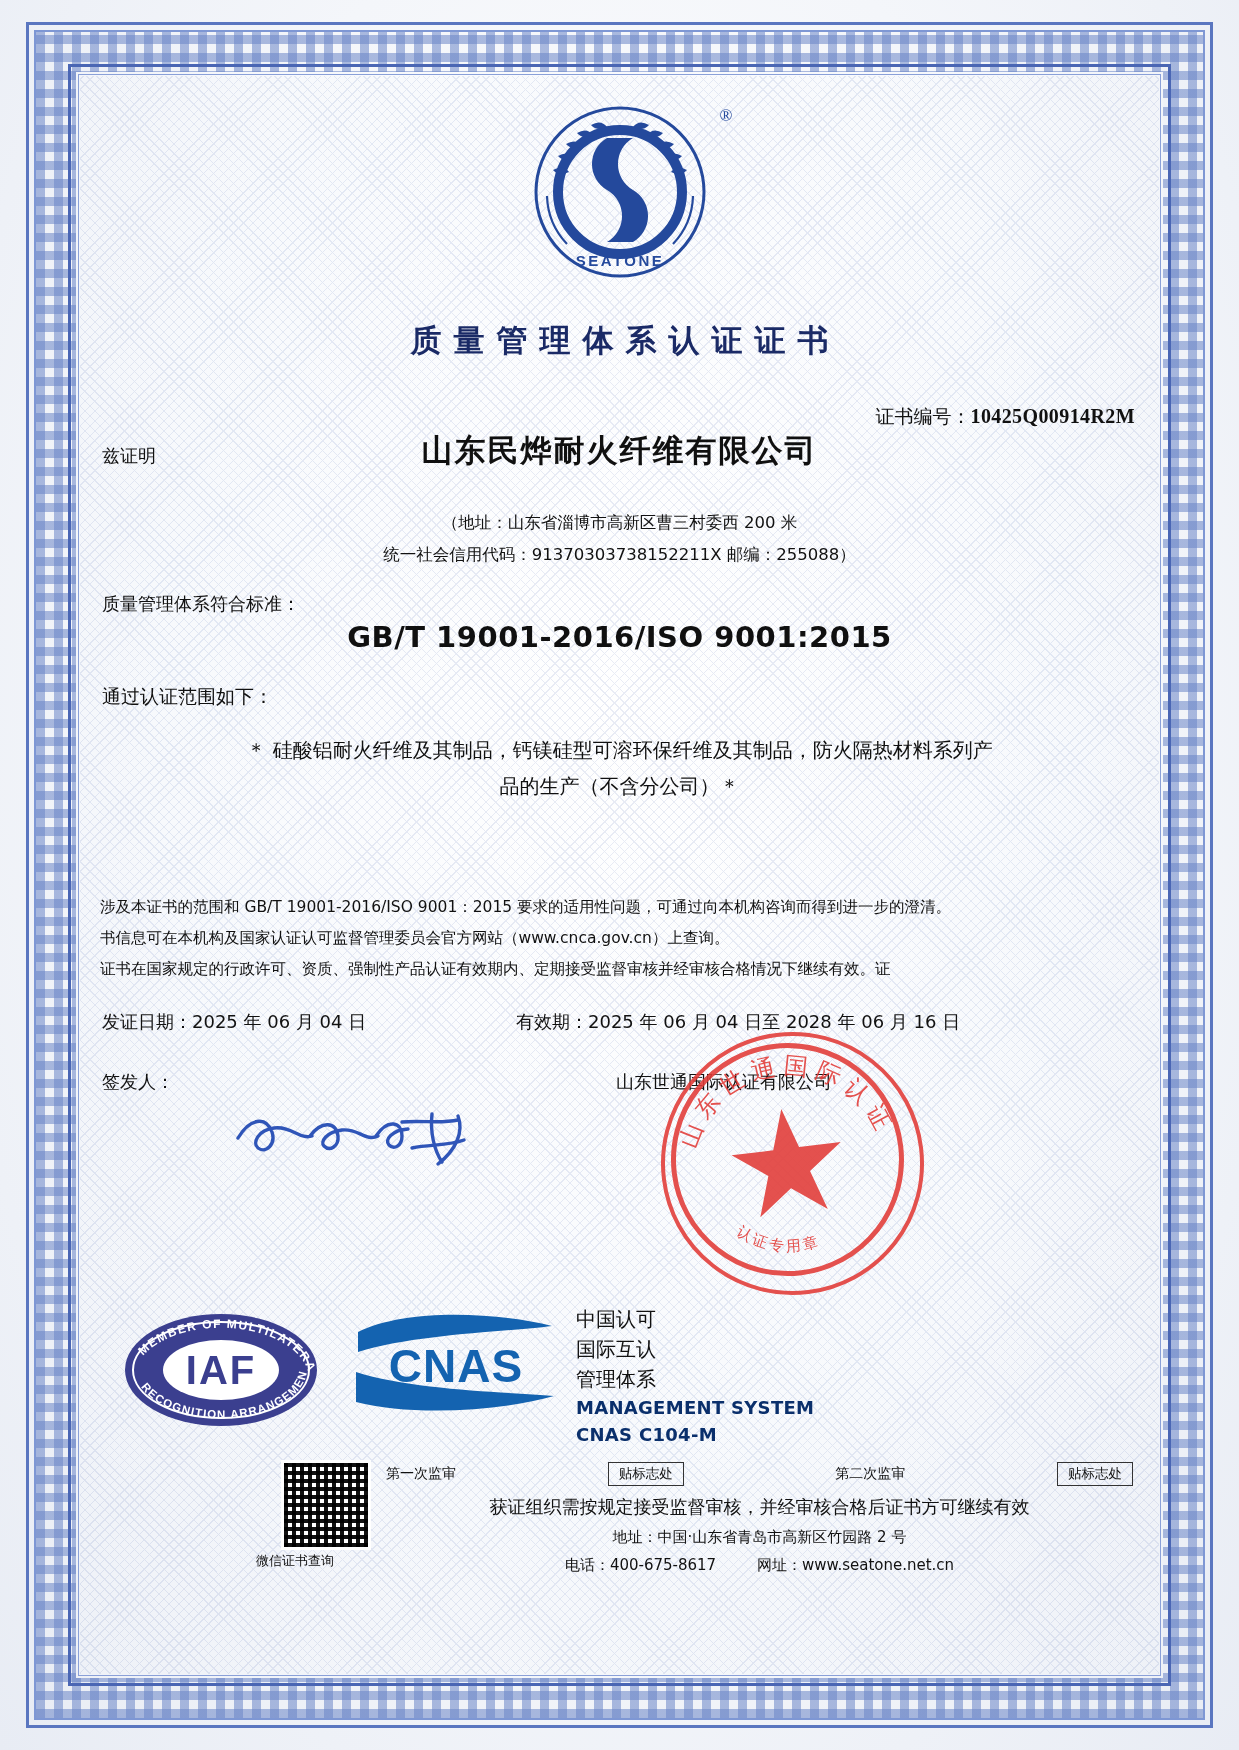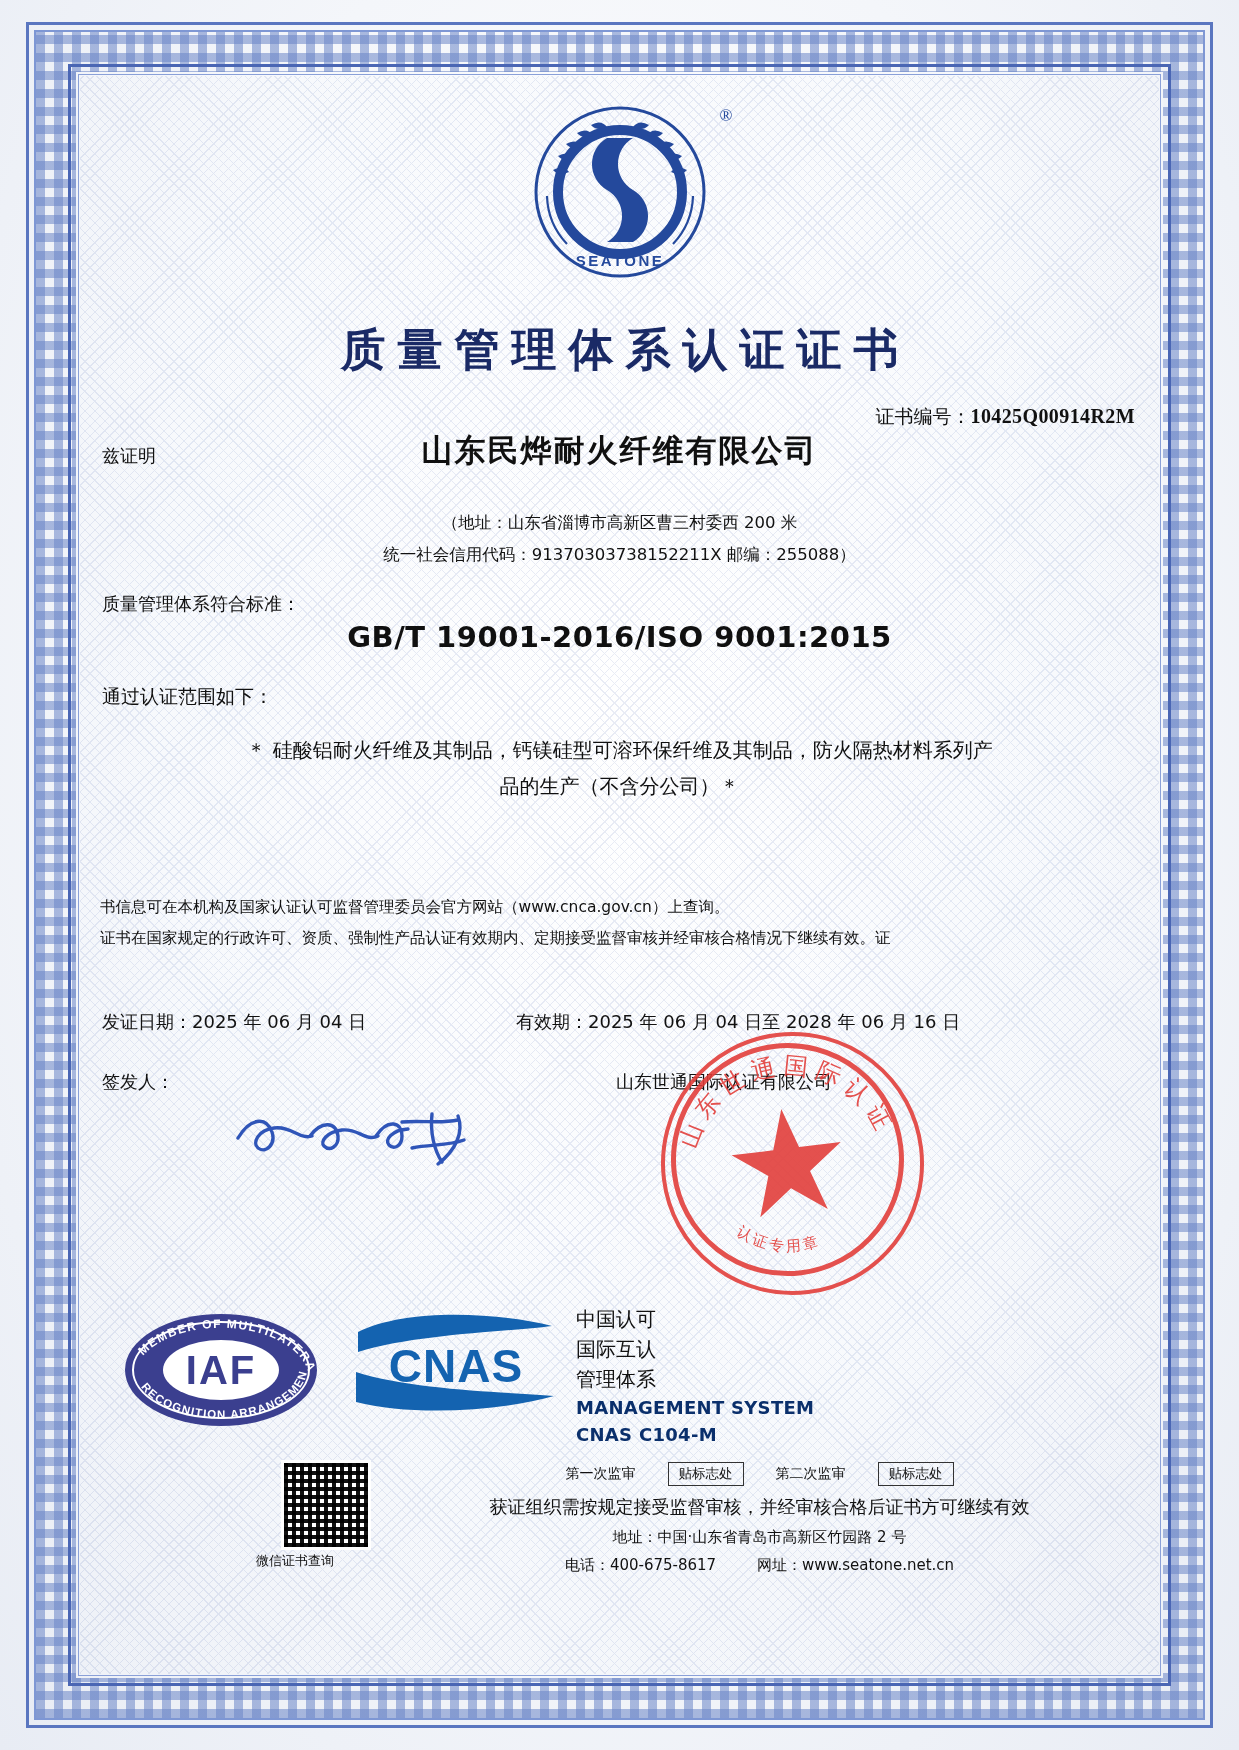--- a/index.html
+++ b/index.html
@@ -65,21 +65,21 @@
   .logo{position:relative;width:190px;height:185px;}
   .reg-mark{
     position:absolute;right:-18px;top:6px;
     font-size:17px;color:#24499c;font-family:"Liberation Serif",serif;
   }
   .title{
     position:absolute;top:228px;left:0;right:0;
     text-align:center;
     font-family:Liberation Serif, serif;
     font-weight:bold;
-    font-size:45px;
+    font-size:31px;
     letter-spacing:12px;
     color:#1a2a66;
     text-indent:12px;
   }
   .cert-no{
     position:absolute;top:300px;right:8px;
     font-size:19px;color:#111;
     font-family:"DejaVu Sans", sans-serif;
     margin-top:12px;
   }
@@ -183,21 +183,21 @@
   .qr-cap{
     position:absolute;left:160px;top:1460px;width:140px;
     font-size:13px;color:#111;font-family:"DejaVu Sans", sans-serif;
   }
   .footer{
     position:absolute;left:290px;right:10px;top:1370px;
     text-align:center;font-family:"DejaVu Sans", sans-serif;
     color:#111;
   }
   .footer .row1{
-    display:flex;justify-content:center;align-items:center;gap:32px;font-size:14px;
+    display:flex;justify-content:space-between;align-items:center;gap:32px;font-size:14px;
   }
   .boxed{
     border:1px solid #333;padding:2px 10px;font-size:13.5px;
   }
   .footer .row2{font-size:18px;margin-top:9px;}
   .footer .row3{font-size:15px;margin-top:9px;}
   .footer .row4{font-size:15px;margin-top:9px;}
   .footer .row4 span{margin:0 18px;}
 </style>
 </head>
@@ -256,20 +256,21 @@
     <div class="lbl-standard">质量管理体系符合标准：</div>
     <div class="standard">GB/T 19001-2016/ISO 9001:2015</div>
 
     <div class="lbl-scope">通过认证范围如下：</div>
     <div class="scope-body">
       <div>＊ 硅酸铝耐火纤维及其制品，钙镁硅型可溶环保纤维及其制品，防火隔热材料系列产</div>
       <div>品的生产（不含分公司）＊</div>
     </div>
 
     <div class="note">
+      <div>涉及本证书的范围和 GB/T 19001-2016/ISO 9001：2015 要求的适用性问题，可通过向本机构咨询而得到进一步的澄清。</div>
       <div>书信息可在本机构及国家认证认可监督管理委员会官方网站（www.cnca.gov.cn）上查询。</div>
       <div>证书在国家规定的行政许可、资质、强制性产品认证有效期内、定期接受监督审核并经审核合格情况下继续有效。证</div>
     </div>
 
     <div class="issue-date">发证日期：2025 年 06 月 04 日</div>
     <div class="valid">有效期：2025 年 06 月 04 日至 2028 年 06 月 16 日</div>
 
     <div class="lbl-issuer">签发人：</div>
     <div class="org-name">山东世通国际认证有限公司</div>
 

